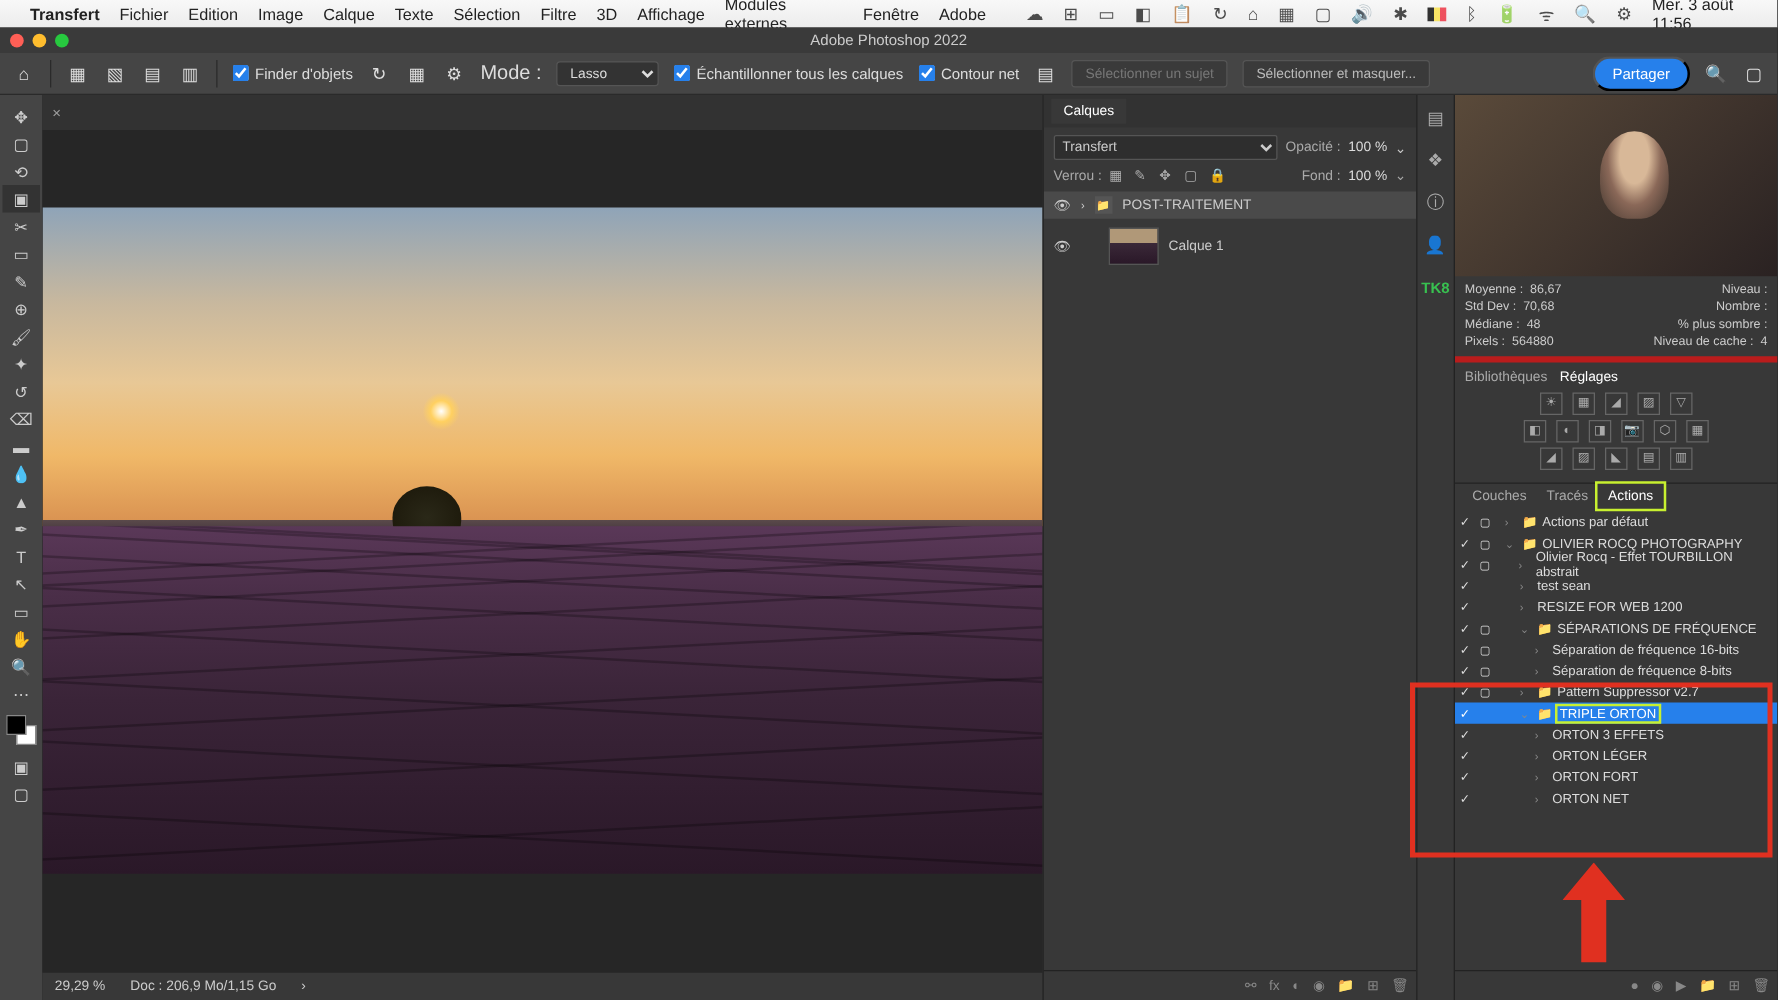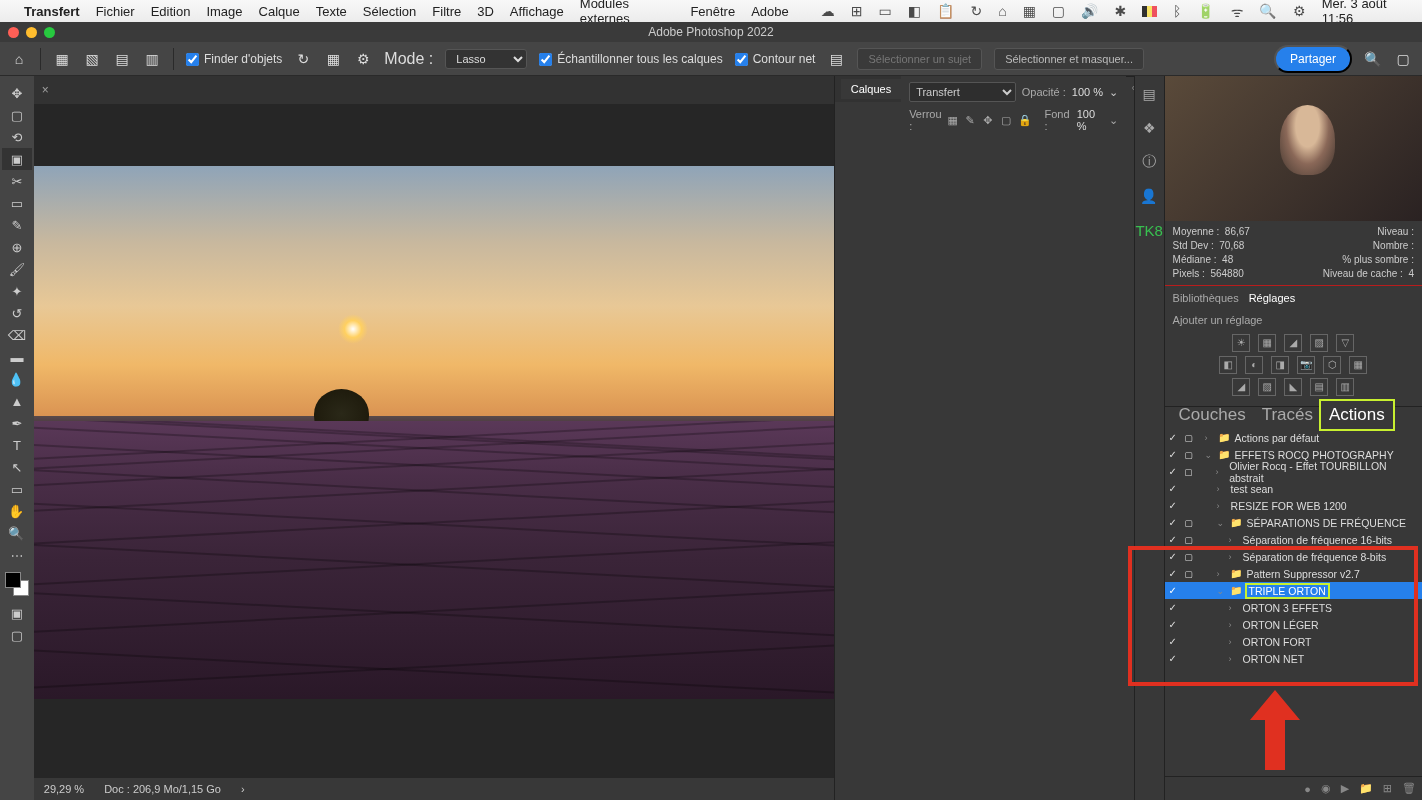--- a/index.html
+++ b/index.html
@@ -10,21 +10,21 @@
 .menubar .spacer{flex:1}
 .menubar .micon{font-size:14px;opacity:.8}
 .titlebar{height:20px;background:#3a3a3a;display:flex;align-items:center;justify-content:center;color:#ccc;font-size:12px;position:relative}
 .traffic{position:absolute;left:8px;display:flex;gap:7px}
 .tdot{width:11px;height:11px;border-radius:50%}
 .optbar{height:34px;background:#454545;display:flex;align-items:center;padding:0 10px;gap:12px;border-bottom:1px solid #2a2a2a}
 .optbar .ico{width:18px;height:18px;display:inline-flex;align-items:center;justify-content:center;color:#ddd;font-size:14px}
 .optbar .sep{width:1px;height:22px;background:#2a2a2a}
 .optbar .lbl{color:#ddd;font-size:16px}
 .optbar select{background:#333;border:1px solid #555;color:#ddd;border-radius:3px;padding:2px 24px 2px 6px;font-size:11px}
-.optbar .chk{display:flex;align-items:flex-end;gap:5px;color:#ddd;font-size:12px}
+.optbar .chk{display:flex;align-items:center;gap:5px;color:#ddd;font-size:12px}
 .optbar .chk input{accent-color:#2680eb}
 .optbar .btn{background:#3a3a3a;border:1px solid #555;color:#bbb;padding:4px 10px;border-radius:3px;font-size:11px}
 .optbar .primary{background:#2680eb;color:#fff;padding:5px 14px;border-radius:14px;font-size:12px}
 .main{display:flex;height:724px}
 .tools{width:34px;background:#454545;display:flex;flex-direction:column;align-items:center;padding-top:6px;gap:0}
 .tools .tool{width:30px;height:22px;display:flex;align-items:center;justify-content:center;color:#ccc;font-size:13px}
 .tools .tool.active{background:#333}
 .swatch{position:relative;width:24px;height:24px;margin-top:6px}
 .swatch .fg{position:absolute;width:16px;height:16px;background:#000;border:1px solid #888;top:0;left:0}
 .swatch .bg{position:absolute;width:16px;height:16px;background:#fff;border:1px solid #888;bottom:0;right:0}
@@ -35,21 +35,21 @@
 .image{width:800px;height:533px;position:relative;margin-top:-18px}
 .sky{position:absolute;top:0;left:0;right:0;height:48%;background:linear-gradient(#8fa4b8 0%,#c8b89e 30%,#e8c896 55%,#f0b868 78%,#d89050 100%)}
 .sun{position:absolute;left:38%;top:58%;width:30px;height:30px;background:radial-gradient(#fff,#ffd060 40%,transparent 70%);border-radius:50%}
 .tree{position:absolute;left:35%;top:42%;width:55px;height:75px}
 .tree::before{content:"";position:absolute;left:24px;top:40px;width:6px;height:35px;background:#2a1810}
 .tree::after{content:"";position:absolute;left:0;top:0;width:55px;height:50px;background:radial-gradient(#2a2818,#1a1608);border-radius:50% 50% 45% 45%}
 .hills{position:absolute;top:47%;left:0;right:0;height:3%;background:linear-gradient(#5a4a4a,#3a2838)}
 .lav{position:absolute;bottom:0;left:0;right:0;height:52%;background:linear-gradient(#5a3858 0%,#4a2e48 20%,#3a2438 50%,#2a1828 100%);overflow:hidden}
 .row{position:absolute;width:200%;height:2px;background:rgba(0,0,0,.25)}
 .statusbar{height:22px;background:#383838;display:flex;align-items:center;padding:0 10px;gap:20px;color:#ccc;font-size:11px}
-.panels{width:300px;background:#383838;display:flex;flex-direction:row;border-left:1px solid #222}
+.panels{width:300px;background:#383838;display:flex;flex-direction:column;border-left:1px solid #222}
 .panel-tabs{height:26px;background:#323232;display:flex;align-items:center;padding-left:6px}
 .panel-tabs .ptab{padding:4px 10px;color:#bbb;font-size:11px}
 .panel-tabs .ptab.active{background:#383838;color:#fff}
 .layer-opts{padding:6px 8px;display:flex;flex-direction:column;gap:6px}
 .layer-opts .row1{display:flex;align-items:center;gap:6px}
 .layer-opts select{flex:1;background:#2e2e2e;border:1px solid #555;color:#ccc;border-radius:2px;padding:2px;font-size:11px}
 .layer-opts .lab{color:#aaa;font-size:11px}
 .layer-opts .val{color:#ddd;font-size:11px}
 .layers{flex:1;overflow:auto}
 .layer{display:flex;align-items:center;padding:4px 8px;gap:8px}
@@ -62,21 +62,21 @@
 .webcam{height:145px;background:linear-gradient(135deg,#5a4a3a,#2a2222);position:relative;overflow:hidden}
 .webcam::after{content:"";position:absolute;left:45%;top:20%;width:55px;height:70px;background:radial-gradient(ellipse at 50% 30%,#d8b898 30%,#8a6858 55%,transparent);border-radius:50% 50% 40% 40%}
 .histo{padding:4px 8px;font-size:10px;color:#ccc}
 .histo .hrow{display:flex;justify-content:space-between;line-height:14px}
 .pset{padding:6px 8px}
 .pset .ptabs{display:flex;gap:10px;font-size:11px;color:#aaa;margin-bottom:6px}
 .pset .ptabs .pt.active{color:#fff}
 .adjrow{display:flex;gap:8px;justify-content:center;margin:4px 0}
 .adjrow .aic{width:18px;height:18px;border:1px solid #666;font-size:10px;text-align:center;line-height:16px;color:#aaa}
 .actions-area{flex:1;display:flex;flex-direction:column}
-.atabs{display:flex;gap:0;padding:0 6px;font-size:17px;position:relative;height:22px;align-items:flex-end}
+.atabs{display:flex;gap:0;padding:0 6px;font-size:11px;position:relative;height:22px;align-items:flex-start}
 .atabs .at{padding:4px 8px;color:#aaa}
 .atabs .at.active{color:#fff;background:#383838}
 .alist{flex:1;overflow:hidden;font-size:10.5px}
 .arow{display:flex;align-items:center;height:17px;padding:0 4px;gap:4px;color:#ddd}
 .arow .chk{width:12px;font-size:10px}
 .arow .stop{width:12px;font-size:9px}
 .arow .exp{width:10px;font-size:9px;color:#888}
 .arow .fold{width:12px;font-size:10px}
 .arow.sel{background:#2680eb;color:#fff}
 .redbox{position:absolute;border:4px solid #e03020;pointer-events:none;z-index:100}
@@ -287,21 +287,21 @@
       <span class="fi">⊞</span>
       <span class="fi">🗑</span>
     </div>
   </div>
 
   <div class="narrow">
     <div class="ni">▤</div>
     <div class="ni">❖</div>
     <div class="ni">ⓘ</div>
     <div class="ni">👤</div>
-    <div class="ni" style="color:#38c050;font-size:15px;font-weight:normal">TK8</div>
+    <div class="ni" style="color:#38c050;font-size:12px;font-weight:bold">TK8</div>
   </div>
 
   <div class="right">
     <div class="webcam"></div>
     <div class="histo">
       <div class="hrow">
           <span><span>Moyenne :</span> &nbsp;<span>86,67</span></span>
           <span>Niveau :</span>
         </div>
       <div class="hrow">
@@ -310,26 +310,25 @@
         </div>
       <div class="hrow">
           <span><span>Médiane :</span> &nbsp;<span>48</span></span>
           <span>% plus sombre :</span>
         </div>
       <div class="hrow">
           <span><span>Pixels :</span> &nbsp;<span>564880</span></span>
           <span><span>Niveau de cache :</span> &nbsp;<span>4</span></span>
         </div>
     </div>
-    <div class="pset" style="border-top:1px solid #b91c1c;border-bottom:1px solid #222">
+    <div class="pset" style="border-top:5px solid #b91c1c;border-bottom:1px solid #222">
       <div class="ptabs">
         <span class="pt">Bibliothèques</span>
         <span class="pt active">Réglages</span>
       </div>
-      <div style="color:#aaa;font-size:11px;padding:4px 0">Ajouter un réglage</div>
       <div class="adjrow">
           <span class="aic">☀</span>
           <span class="aic">▦</span>
           <span class="aic">◢</span>
           <span class="aic">▨</span>
           <span class="aic">▽</span>
         </div>
       <div class="adjrow">
           <span class="aic">◧</span>
           <span class="aic">◐</span>
@@ -360,21 +359,21 @@
             <span class="exp">›</span>
             <span class="fold">📁</span>
             <span>Actions par défaut</span>
           </div>
           <div class="arow">
             <span class="chk">✓</span>
             <span class="stop">▢</span>
             <span style="width:0px"></span>
             <span class="exp">⌄</span>
             <span class="fold">📁</span>
-            <span>EFFETS ROCQ PHOTOGRAPHY</span>
+            <span>OLIVIER ROCQ PHOTOGRAPHY</span>
           </div>
           <div class="arow">
             <span class="chk">✓</span>
             <span class="stop">▢</span>
             <span style="width:12px"></span>
             <span class="exp">›</span>
             <span>Olivier Rocq - Effet TOURBILLON abstrait</span>
           </div>
           <div class="arow">
             <span class="chk">✓</span>

